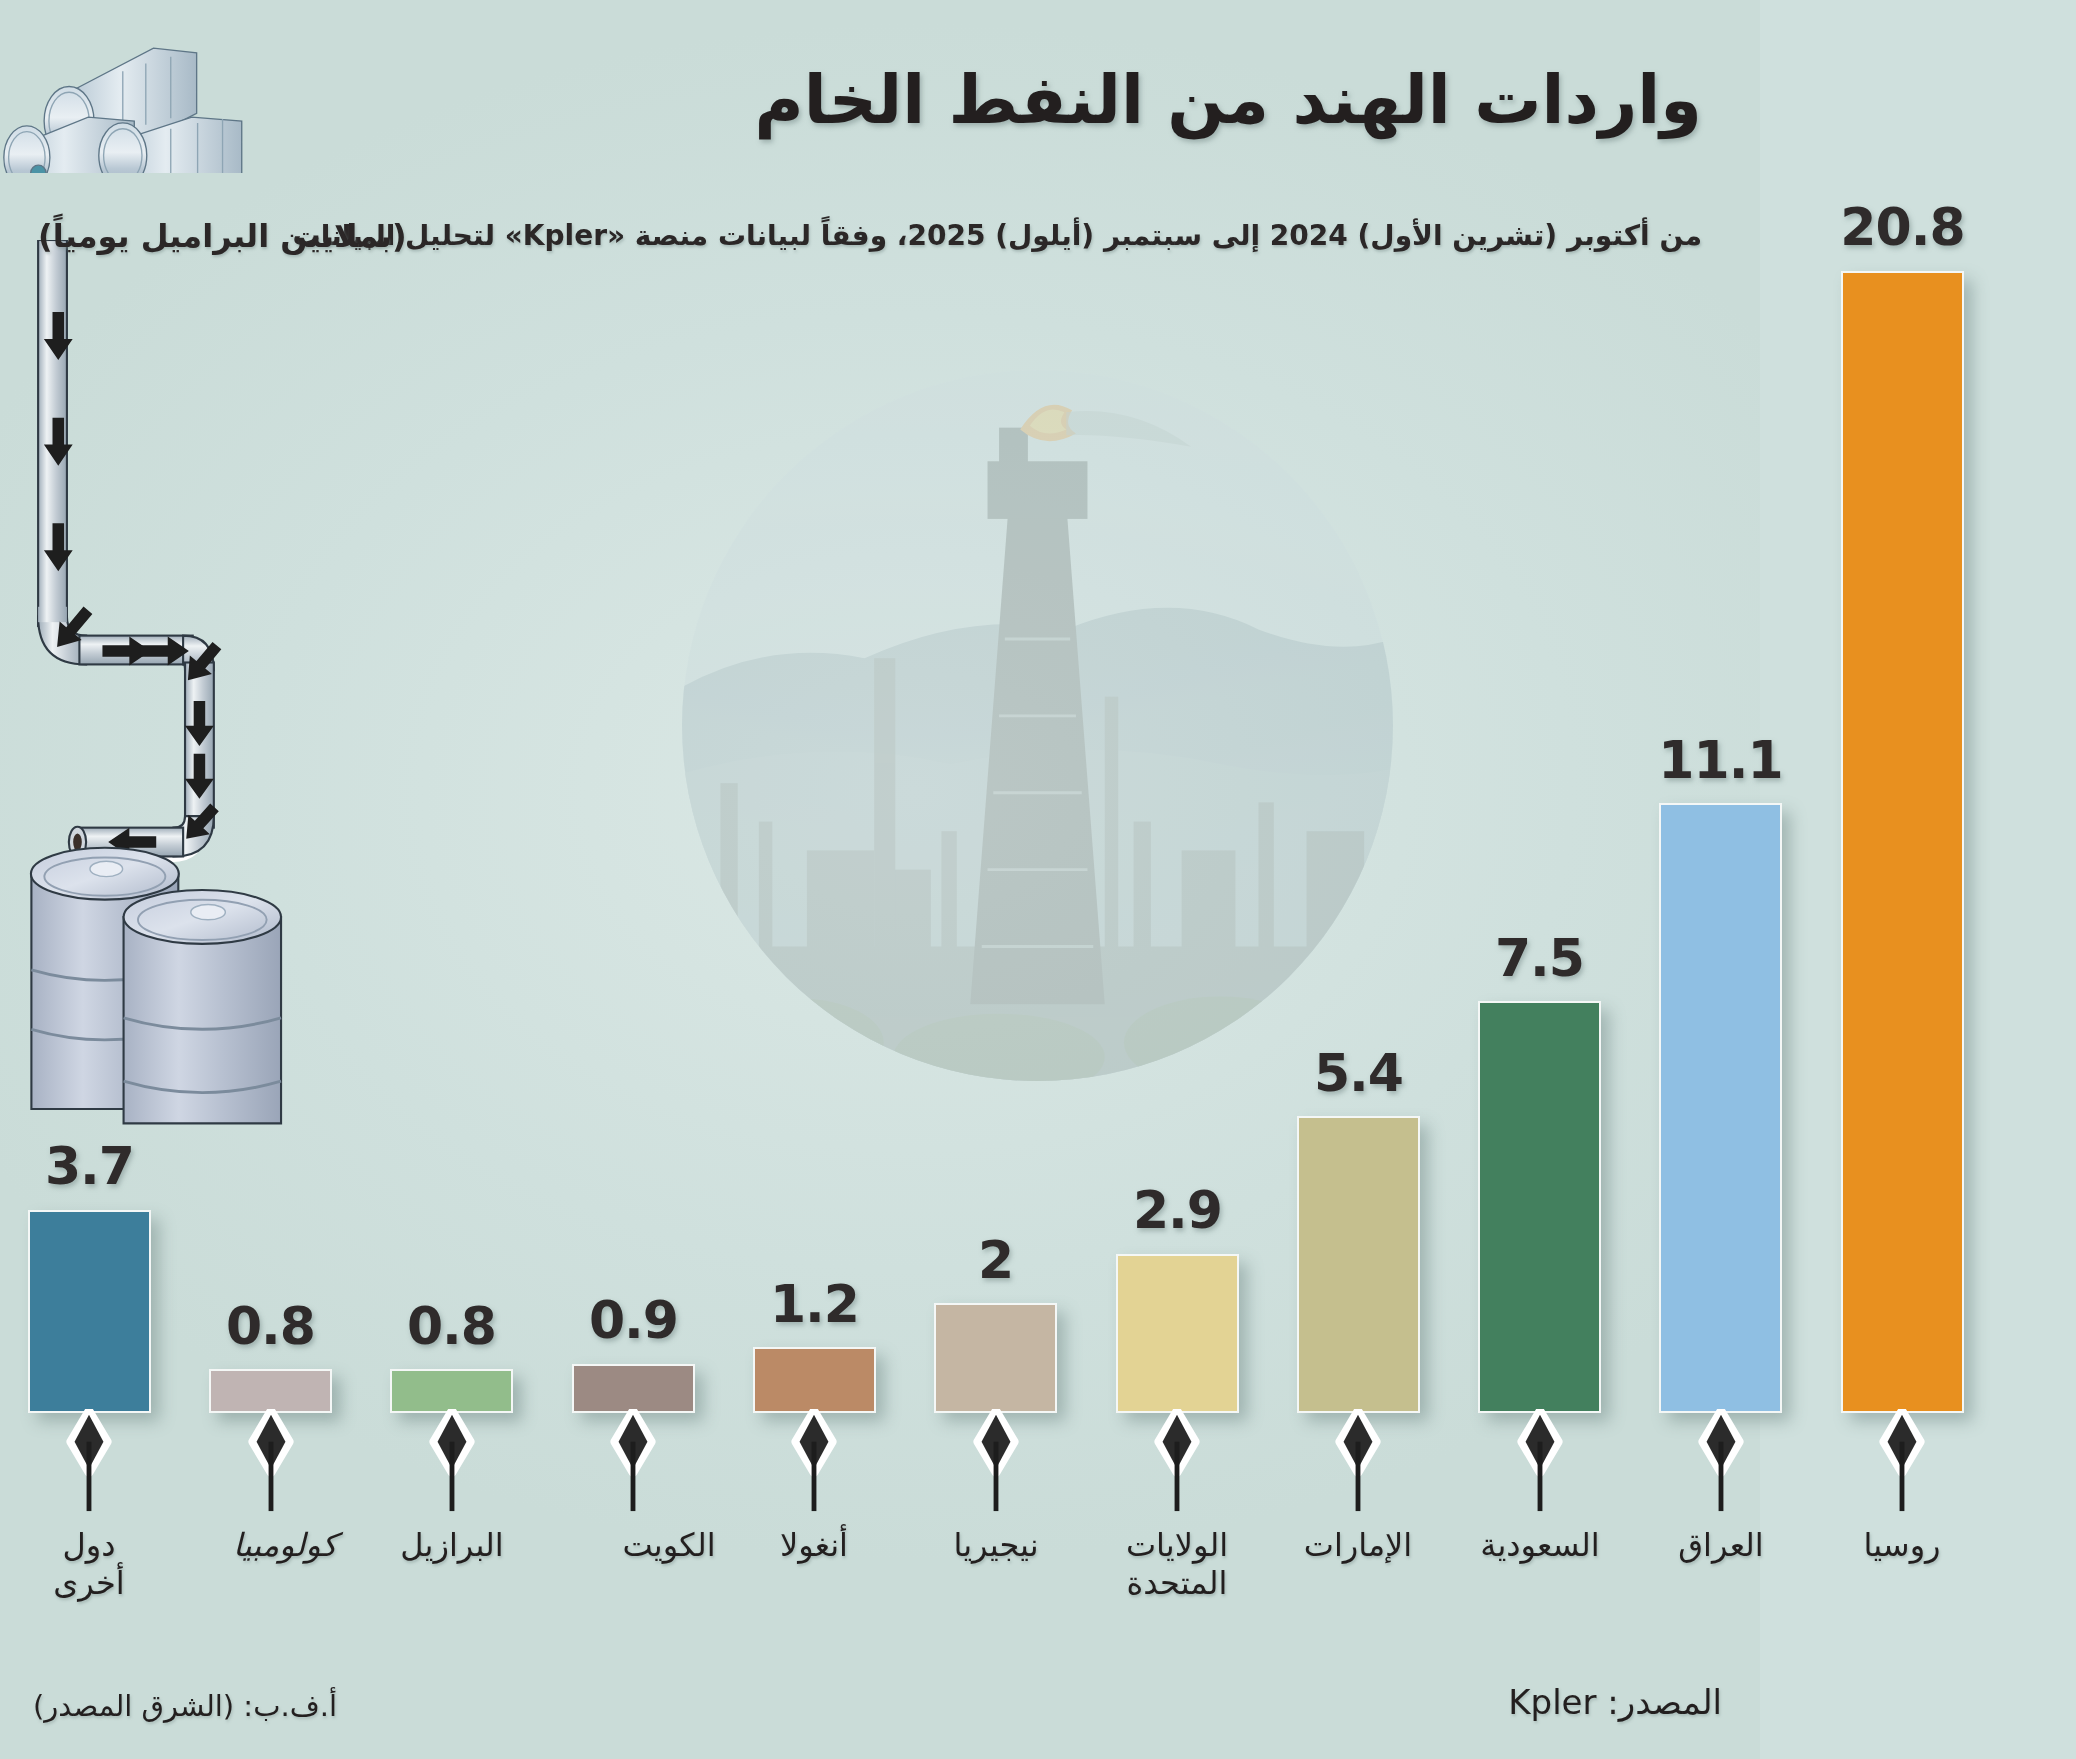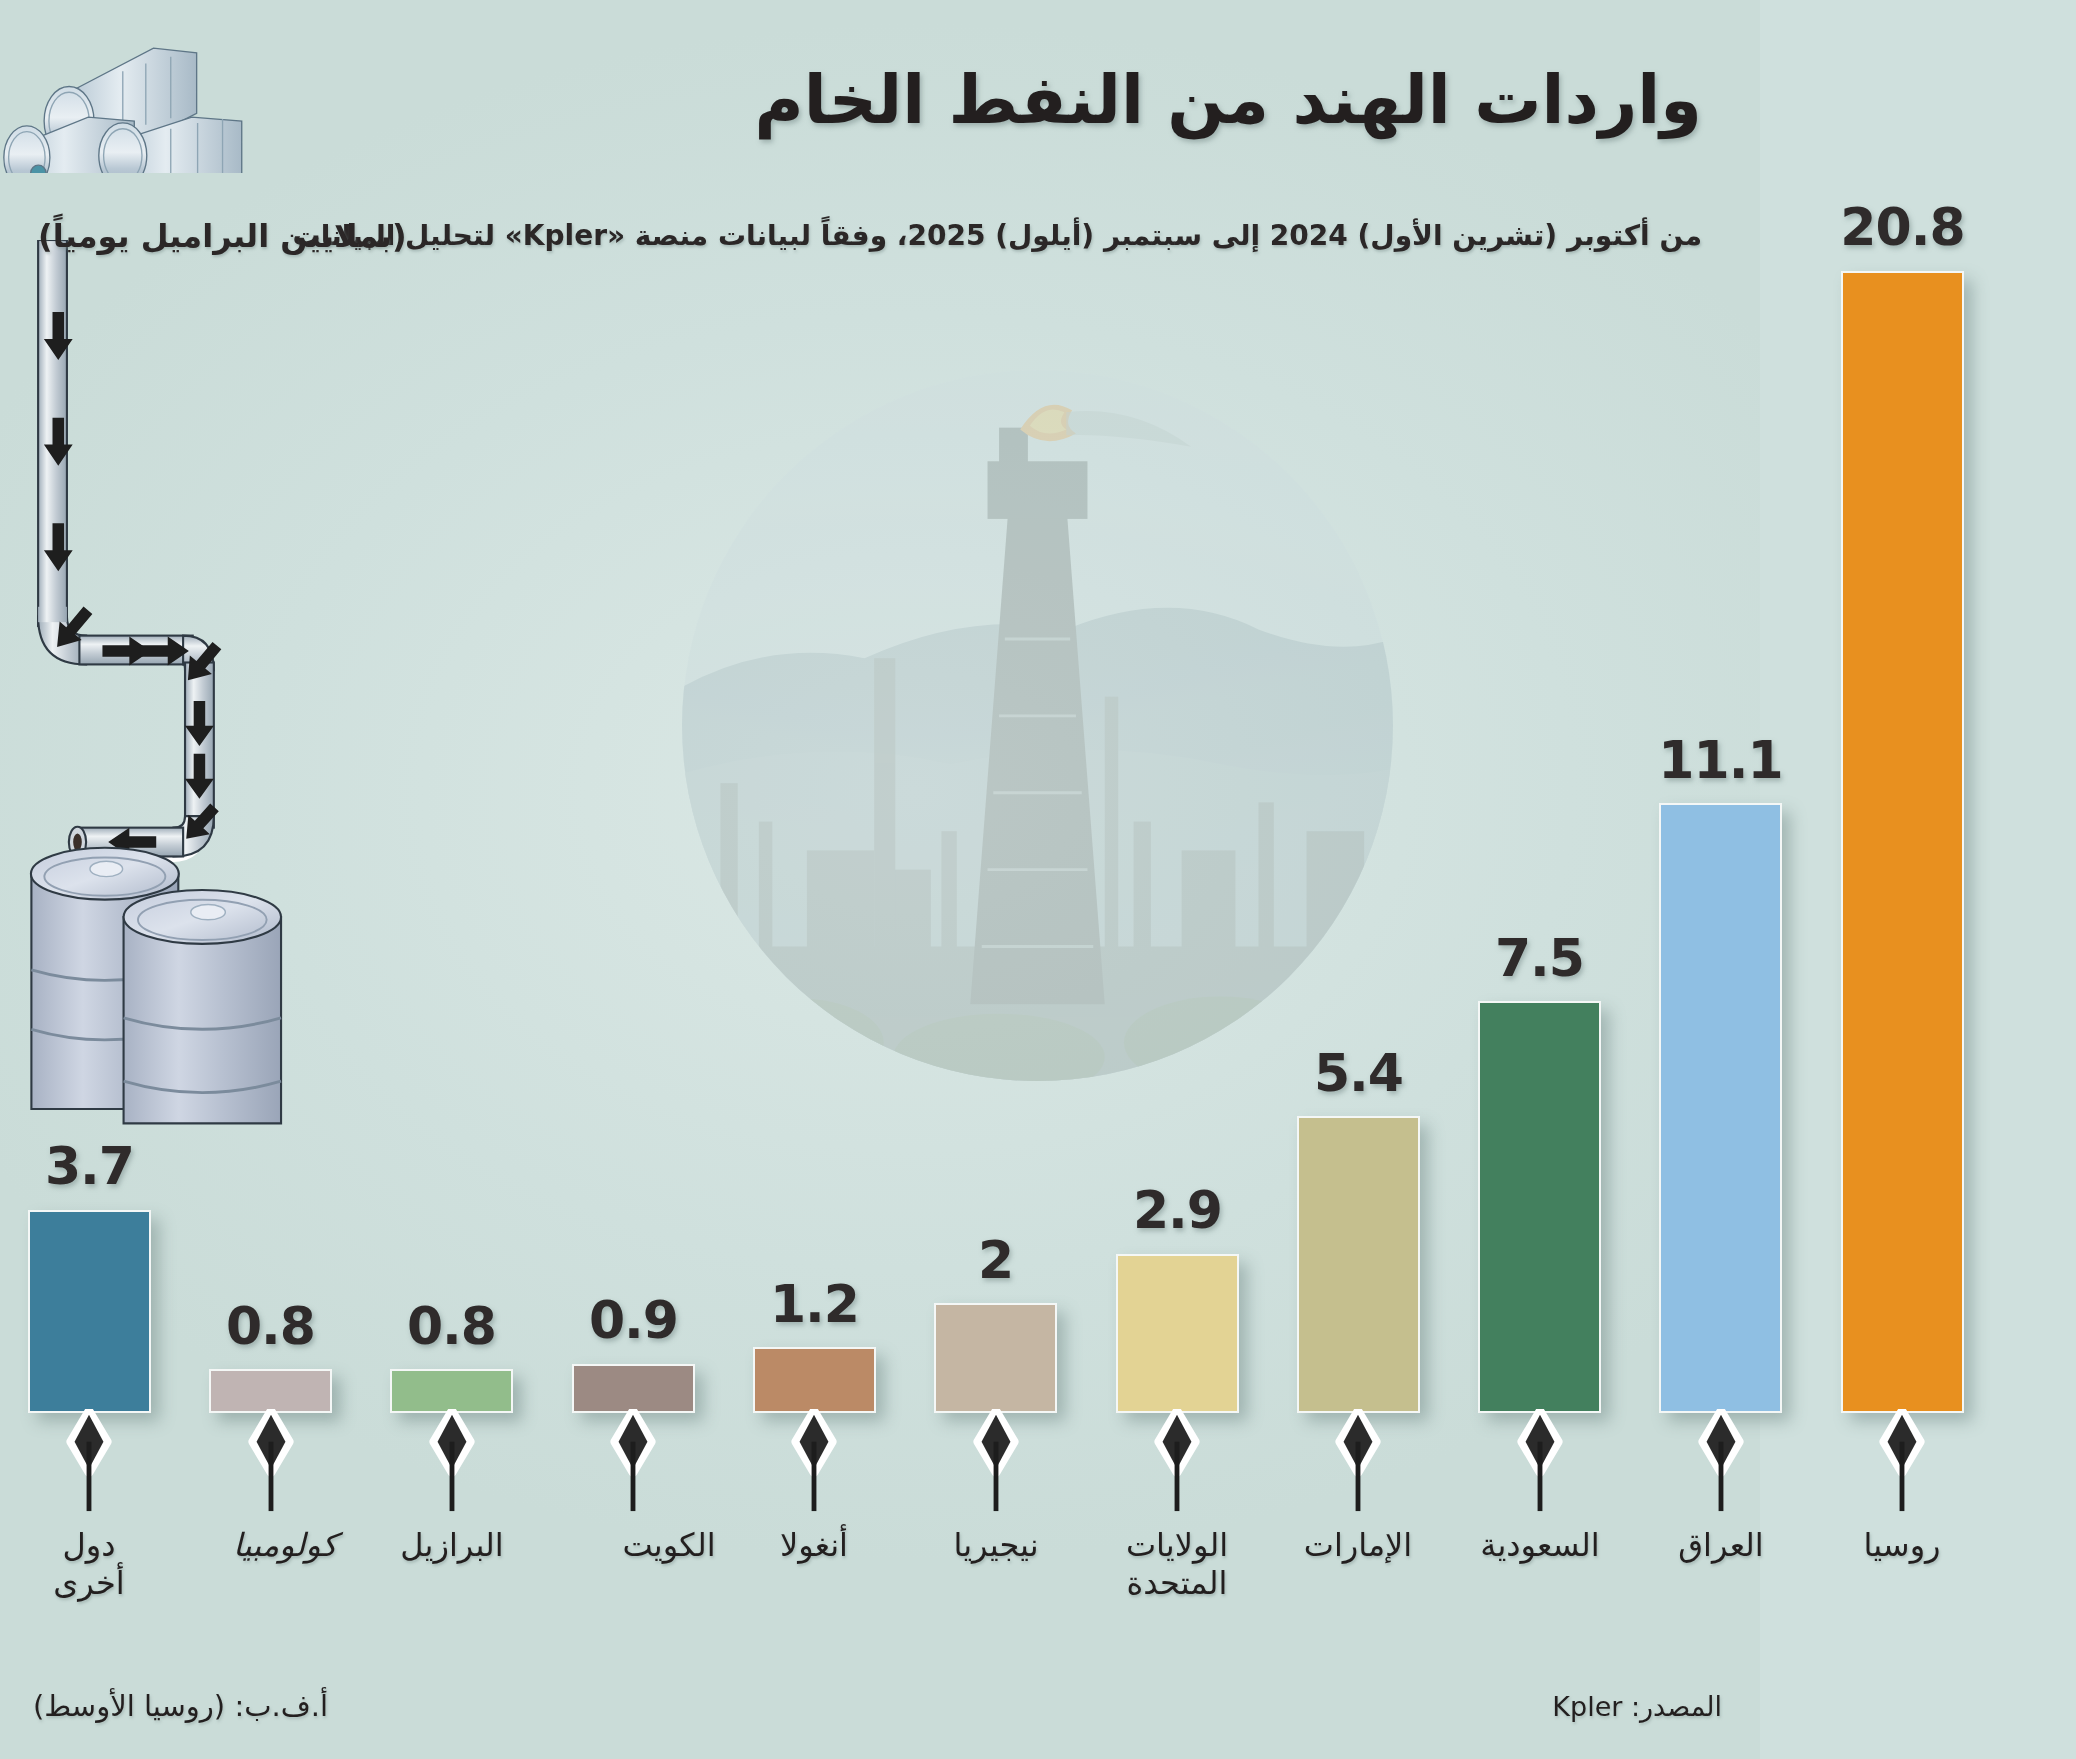--- a/index.html
+++ b/index.html
@@ -84,21 +84,21 @@
   }
 
   
   .credit {
     position: absolute; left: 33px; bottom: 37px;
     font-size: 29px; color: #231f1f; direction: rtl;
     text-shadow: 1px 1.9px 2.9px rgba(120,140,138,.4);
   }
   .source {
     position: absolute; right: 38px; bottom: 38px;
-    font-size: 27px; color: #231f1f; direction: rtl;
+    font-size: 34px; color: #231f1f; direction: rtl;
     text-shadow: 1px 1.9px 2.9px rgba(120,140,138,.4);
   }
 </style>
 </head>
 <body>
 
 <div id="page">
 
   <div class="barrels-top">
     <svg viewBox="0 0 270 180">
@@ -439,16 +439,16 @@
           <path d="M27 2 L46 34 L27 66 L8 34 Z" fill="none" stroke="#ffffff" stroke-width="9" stroke-linejoin="round"></path>
           <path d="M27 6 L42 34 L27 62 L12 34 Z" fill="#2b2b2b"></path>
           <rect x="24.5" y="34" width="5" height="72" fill="#1d1d1d"></rect>
         </svg>
       </div>
       <div class="bar-label" style="left: 1902px; top: 1527px; position: absolute; transform: translateX(-50%);">
         <div>روسيا</div>
       </div>
     </div>
 
-  <div class="credit">أ.ف.ب: (روسيا الأوسط)</div>
+  <div class="credit">أ.ف.ب: (الشرق المصدر)</div>
   <div class="source">المصدر: Kpler</div>
 </div>
 
 
 </body></html>

